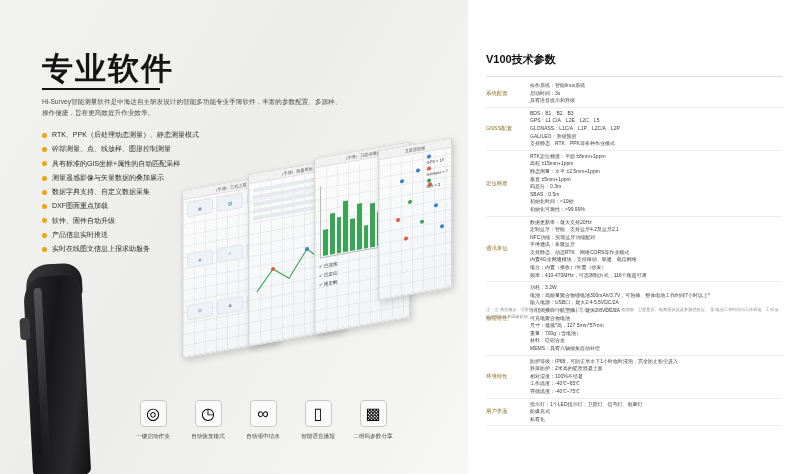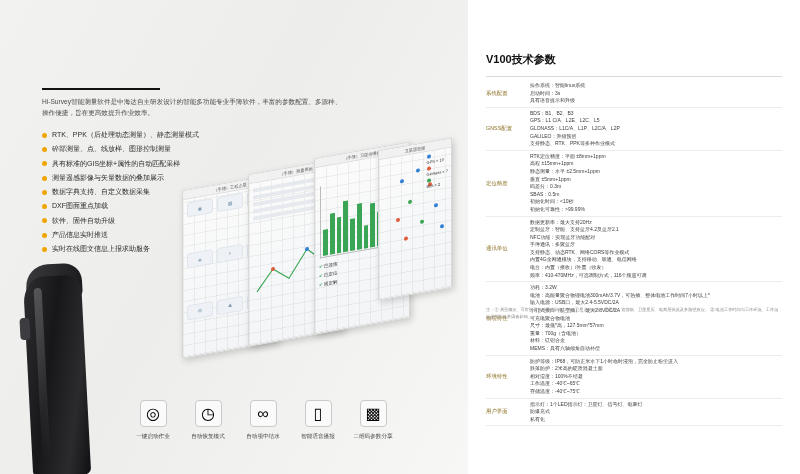--- a/index.html
+++ b/index.html
@@ -155,20 +155,21 @@
     font-size:4.2px; line-height:6.4px; color:#8c8c8c;
   }
 </style>
 </head>
 <body>
 
 <div class="page">
 
   <div class="left">
 
+    <div class="title">专业软件</div>
     <div class="title-rule"></div>
     <div class="intro">Hi-Survey智能测量软件是中海达自主研发设计的智能多功能专业手簿软件，丰富的参数配置、多源种、操作便捷，旨在更高效提升作业效率。</div>
 
     <div class="bullets">
       <div class="bullet">
           <span class="dot"></span>
           <span>RTK、PPK（后处理动态测量）、静态测量模式</span>
         </div>
       <div class="bullet">
           <span class="dot"></span>

